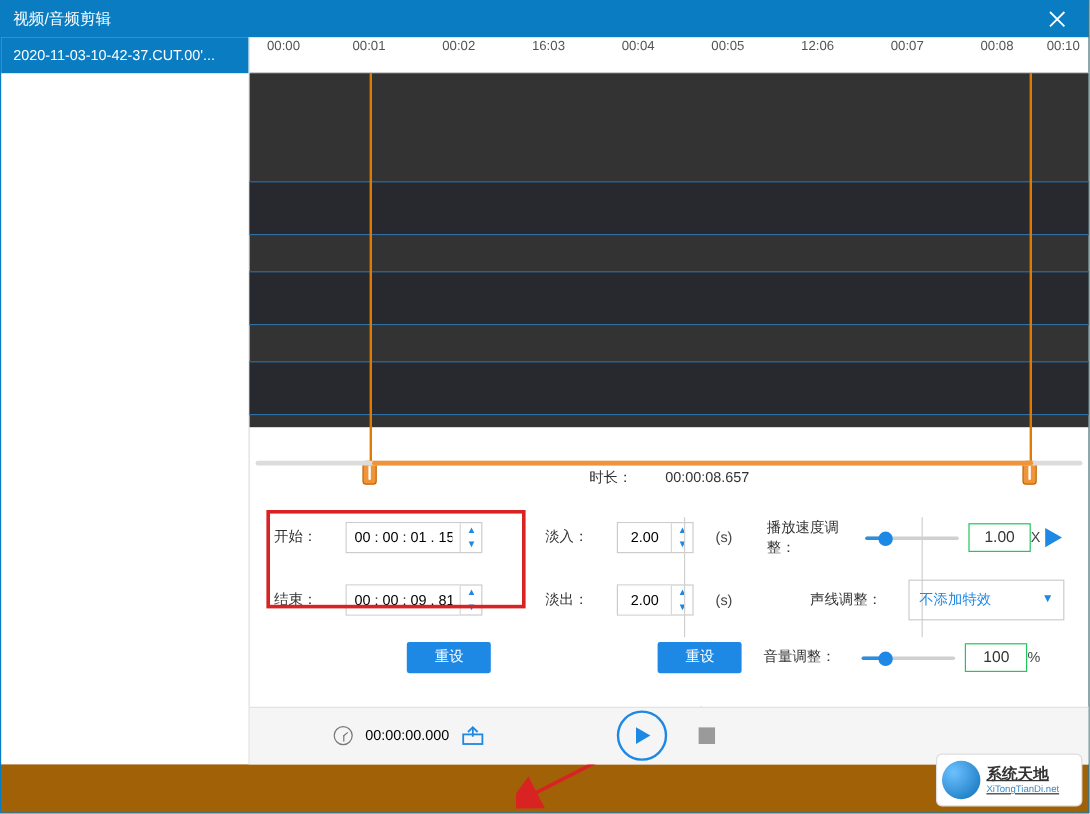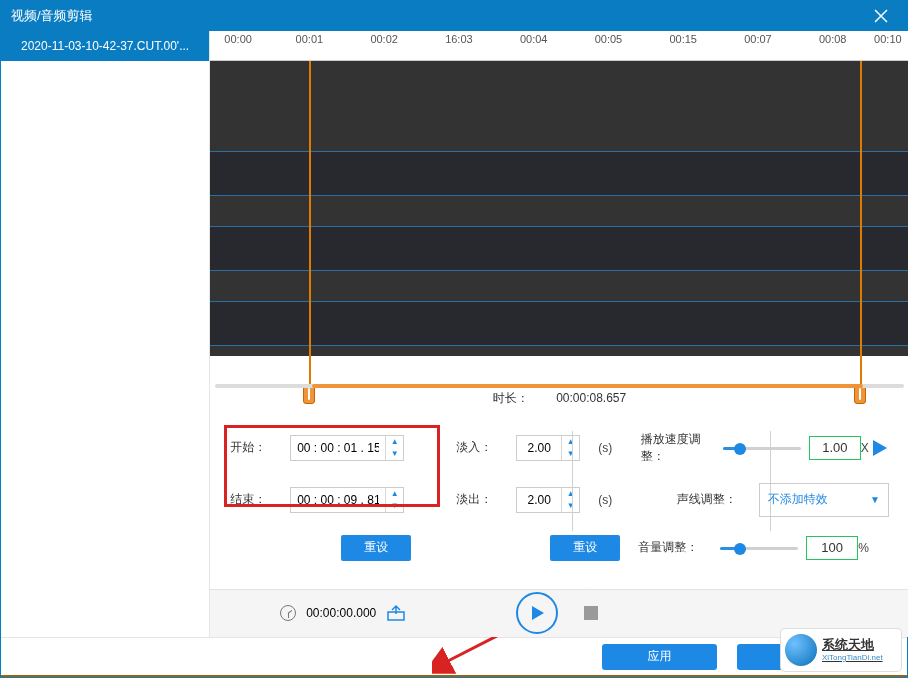--- a/index.html
+++ b/index.html
@@ -4,21 +4,21 @@
 <style>
   * { box-sizing: border-box; margin: 0; padding: 0; font-family: "Microsoft YaHei", Arial, sans-serif; }
   body { background: #eaeaea; }
   .window { width: 908px; height: 678px; background: #a16207; border: 1px solid #0a7dc2; position: relative; }
   .titlebar { height: 30px; background: #0a7dc2; color: #fff; display: flex; align-items: center; padding: 0 10px; font-size: 13px; }
   .titlebar-spacer { flex: 1; }
   .close-btn { width: 32px; height: 30px; display: flex; align-items: center; justify-content: center; cursor: pointer; }
   .close-btn svg { width: 14px; height: 14px; }
   .body { display: flex; height: calc(100% - 70px); }
   .sidebar { width: 214px; background: #fff; border-right: 1px solid #e5e5e5; }
-  .file-item { background: #0a7dc2; color: #fff; padding: 8px 20px; font-size: 12px; overflow: hidden; text-overflow: ellipsis; white-space: nowrap; }
+  .file-item { background: #0a7dc2; color: #fff; padding: 8px 10px; font-size: 12px; overflow: hidden; text-overflow: ellipsis; white-space: nowrap; }
   .main { flex: 1; background: #fff; position: relative; display: flex; flex-direction: column; }
   .timeline-area { height: 350px; position: relative; }
   .ruler { height: 30px; position: relative; border-bottom: 1px solid #ccc; }
   .ruler-label { position: absolute; top: 2px; font-size: 11px; color: #555; transform: translateX(-50%); }
   .wave-area { height: 295px; background: #333; position: relative; }
   .wave-band { position: absolute; left: 0; right: 0; height: 45px; background: #27292e; border-top: 1px solid #2b6fa4; border-bottom: 1px solid #2b6fa4; }
   .marker-line { position: absolute; top: 30px; bottom: -26px; width: 2px; background: #e07b00; }
   .marker-handle { position: absolute; width: 12px; height: 20px; background: #f0943a; border: 1px solid #c46600; border-radius: 3px; bottom: -36px; transform: translateX(-50%); }
   .marker-handle::after { content: ''; position: absolute; left: 50%; top: 3px; width: 2px; height: 12px; background: #fff; transform: translateX(-50%); border-radius: 1px; }
   .slider-bar { position: absolute; left: 5px; right: 5px; top: 353px; height: 4px; background: #dcdcdc; border-radius: 2px; }
@@ -86,21 +86,21 @@
 
     <div class="main">
       <div class="timeline-area">
         <div class="ruler">
           <span class="ruler-label" style="left:4%">00:00</span>
           <span class="ruler-label" style="left:14.2%">00:01</span>
           <span class="ruler-label" style="left:24.9%">00:02</span>
           <span class="ruler-label" style="left:35.6%">16:03</span>
           <span class="ruler-label" style="left:46.3%">00:04</span>
           <span class="ruler-label" style="left:57%">00:05</span>
-          <span class="ruler-label" style="left:67.7%">00:15</span>
+          <span class="ruler-label" style="left:67.7%">12:06</span>
           <span class="ruler-label" style="left:78.4%">00:07</span>
           <span class="ruler-label" style="left:89.1%">00:08</span>
           <span class="ruler-label" style="left:97%">00:10</span>
         </div>
         <div class="wave-area">
           <div class="wave-band" style="top:90px"></div>
           <div class="wave-band" style="top:165px"></div>
           <div class="wave-band" style="top:240px"></div>
         </div>
         <div class="marker-line" style="left:14.2%"></div>
@@ -234,24 +234,20 @@
         </div>
         <div class="stop-btn">
           <svg width="14" height="14">
               <rect width="14" height="14" fill="#9a9a9a"></rect>
             </svg>
         </div>
       </div>
     </div>
   </div>
 
-  <div class="bottom">
-    <button class="btn-main">应用</button>
-    <button class="btn-main">OK</button>
-  </div>
 
   <div class="watermark">
     <div class="globe"></div>
     <div class="txt">
       <div class="cn">系统天地</div>
       <div class="en">XiTongTianDi.net</div>
     </div>
   </div>
 </div>
 

